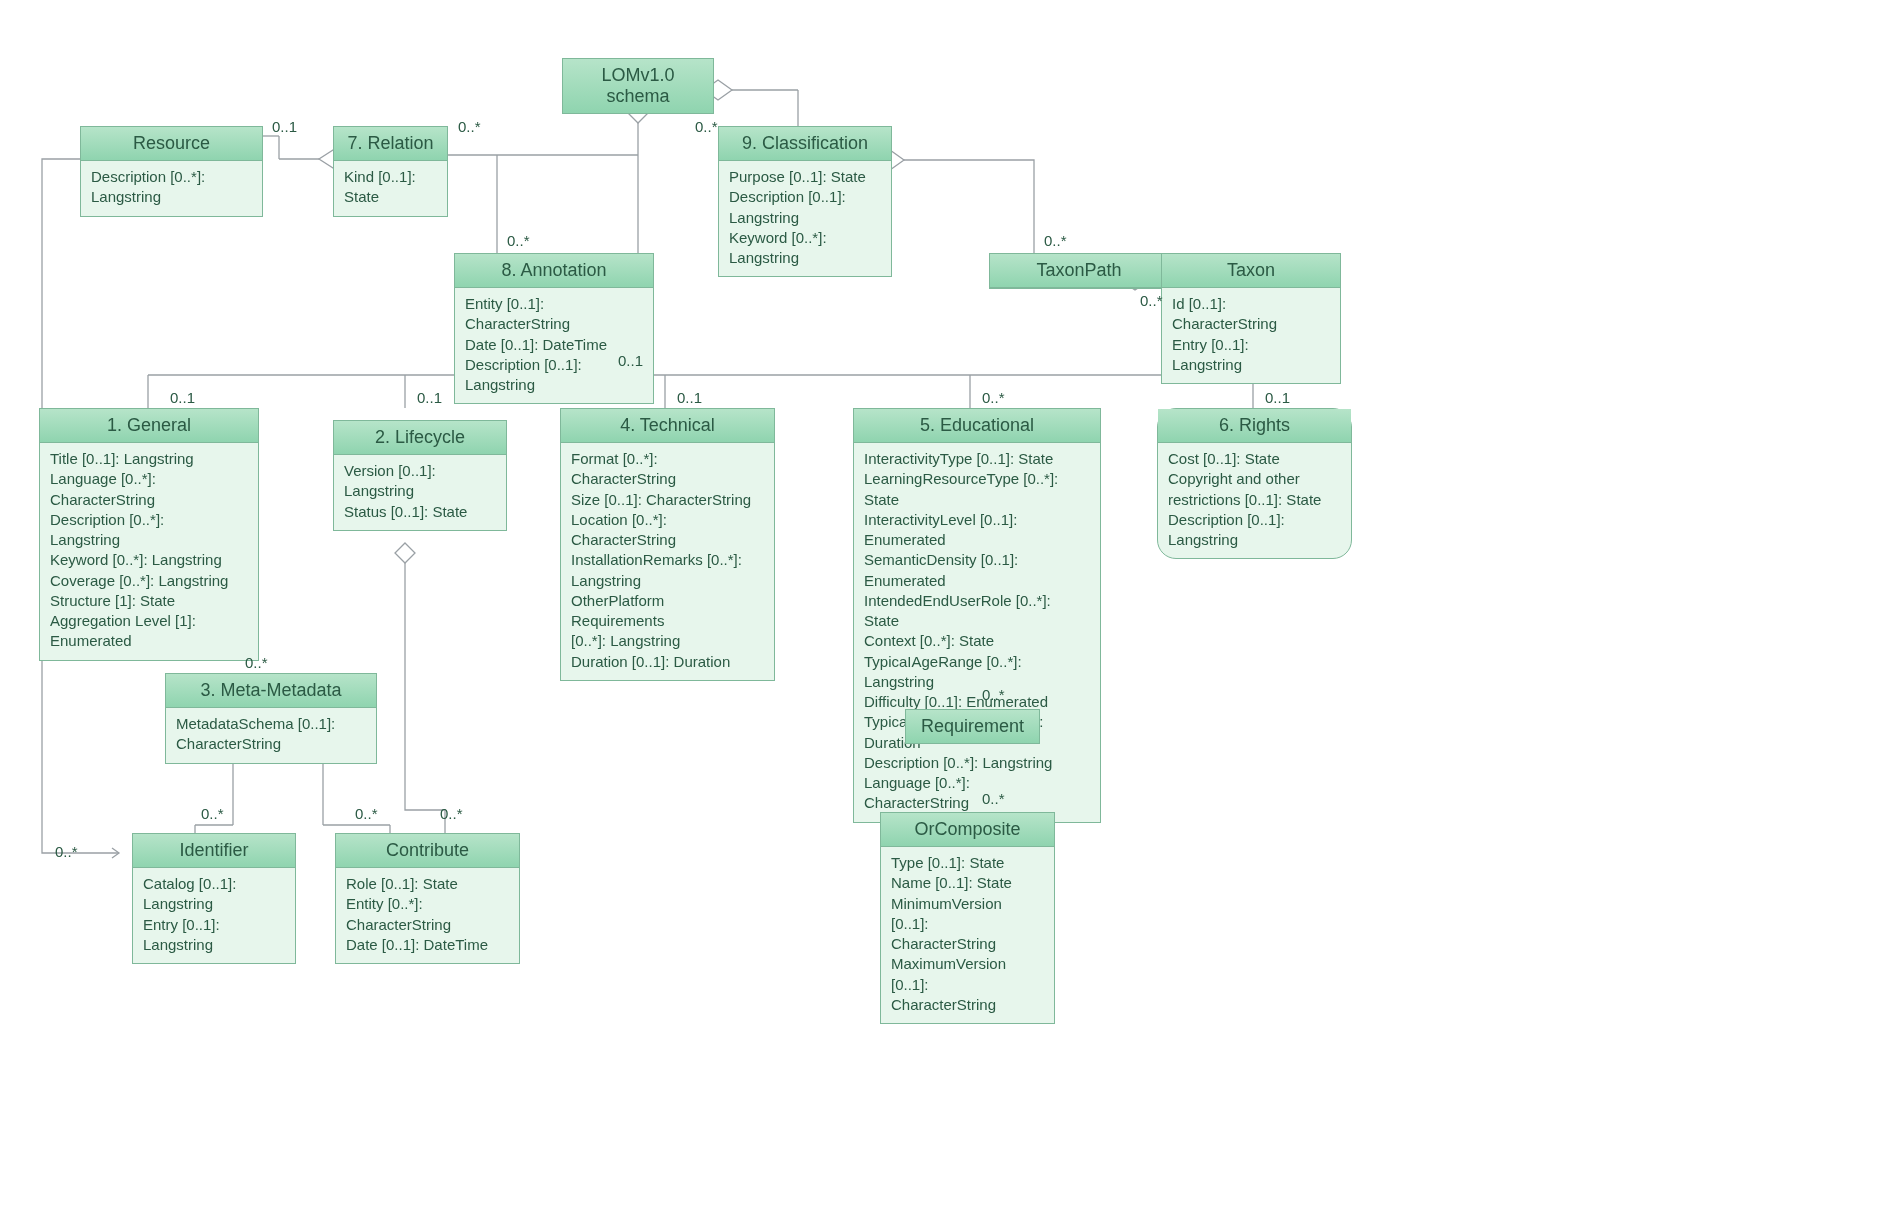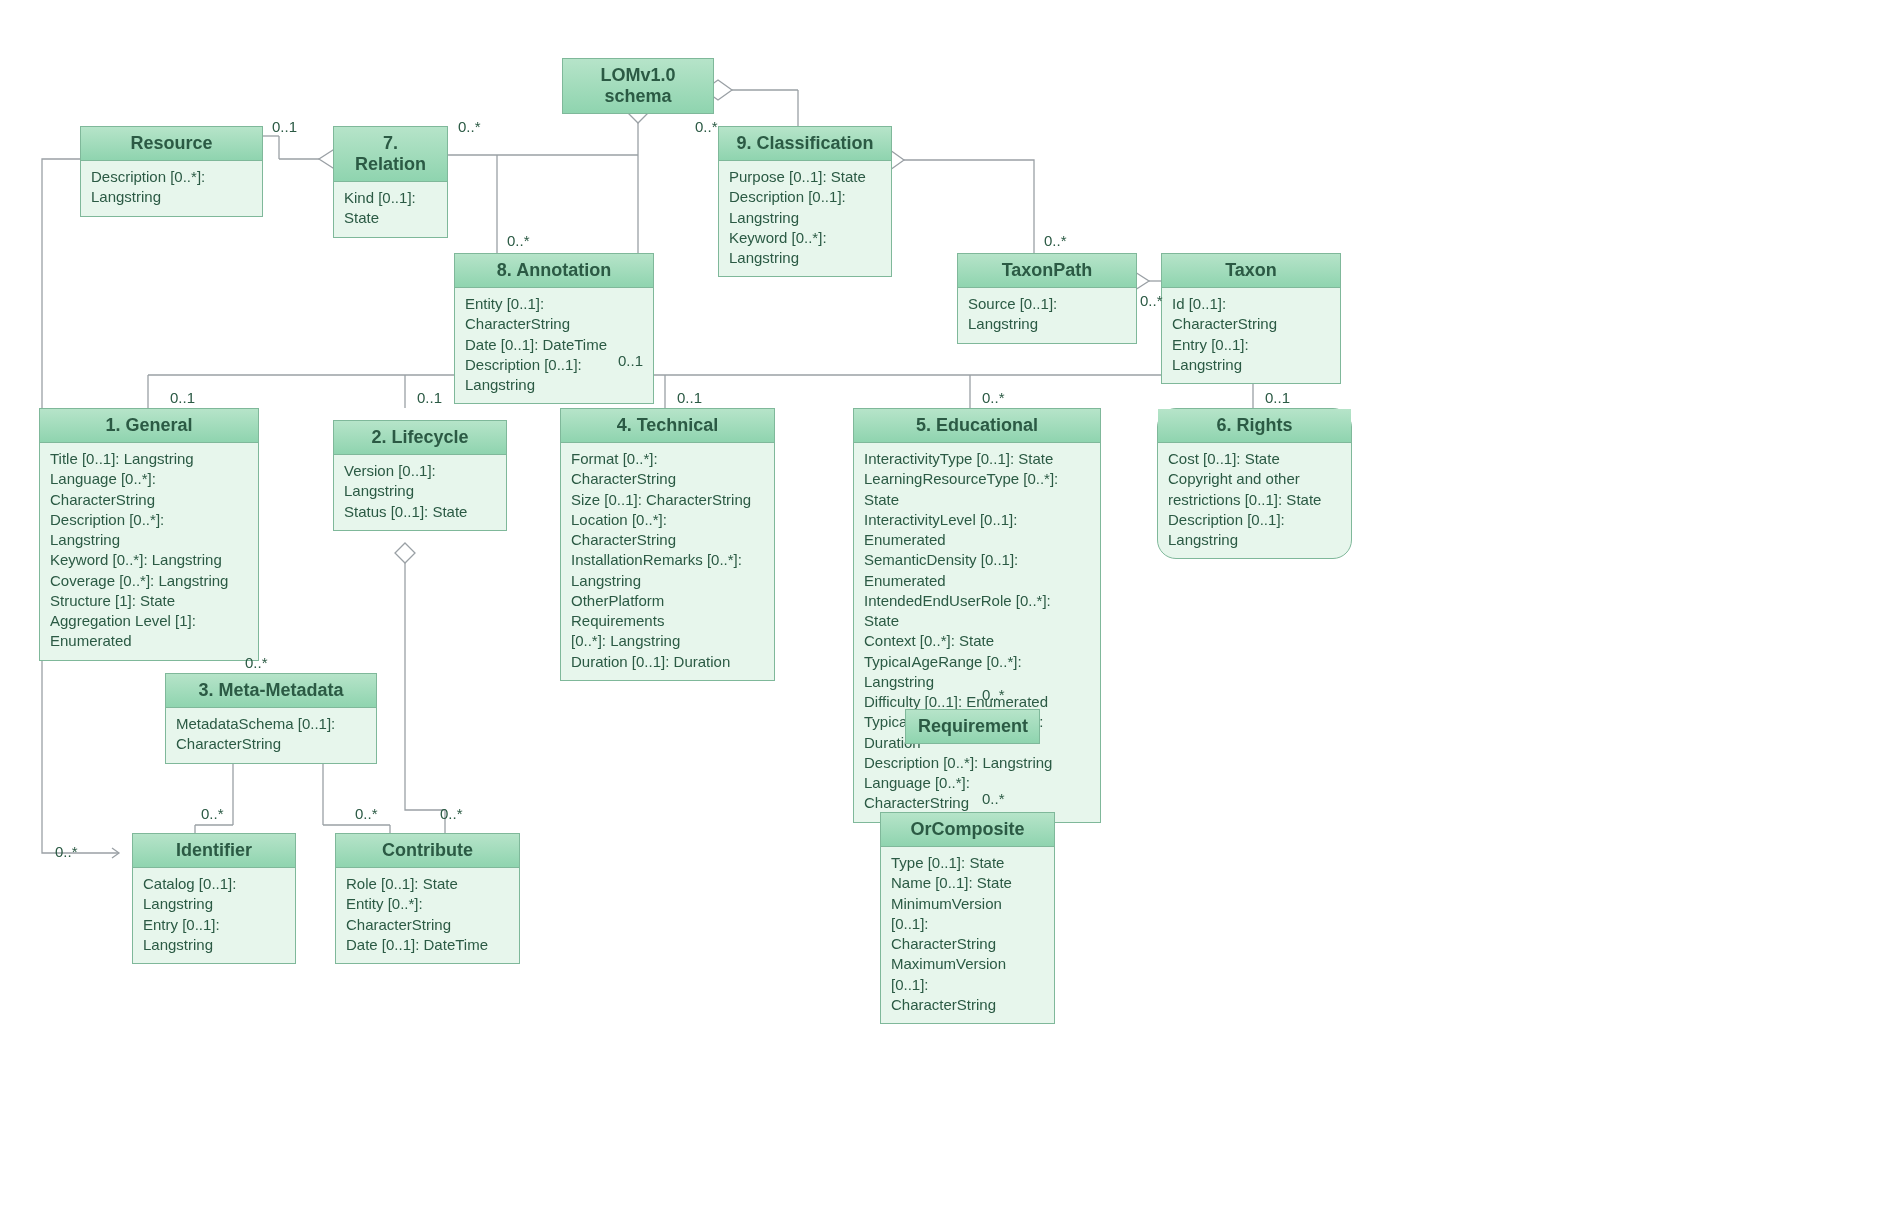--- a/index.html
+++ b/index.html
@@ -12,21 +12,21 @@
   }
   .box {
     position: absolute;
     border: 1px solid #7fb89a;
     background: #e7f6ec;
     box-sizing: border-box;
   }
   .box .title {
     background: linear-gradient(#b6e4c9, #8fd4af);
     color: #2b5a44;
-    font-weight: bold;
+    font-weight: normal;
     font-size: 18px;
     text-align: center;
     padding: 6px 12px;
     border-bottom: 1px solid #7fb89a;
   }
   .box.noattrs .title {
     border-bottom: none;
   }
   .box .attrs {
     color: #2b5a44;
@@ -142,23 +142,22 @@
 <div class="box" style="left:718px; top:126px; width:174px;">
   <div class="title">9. Classification</div>
   <div class="attrs">Purpose [0..1]: State<br>Description [0..1]: Langstring<br>Keyword [0..*]: Langstring</div>
 </div>
 
 <div class="box" style="left:414px; top:253px; width:200px;margin-left:40px;">
   <div class="title">8. Annotation</div>
   <div class="attrs">Entity [0..1]: CharacterString<br>Date [0..1]: DateTime<br>Description [0..1]: Langstring</div>
 </div>
 
-<div class="box" style="left:957px; top:253px; width:180px;">
+<div class="box" style="left:989px; top:253px; width:180px;">
   <div class="title">TaxonPath</div>
-  <div class="attrs">Source [0..1]: Langstring</div>
 </div>
 
 <div class="box" style="left:1161px; top:253px; width:180px;">
   <div class="title">Taxon</div>
   <div class="attrs">Id [0..1]: CharacterString<br>Entry [0..1]: Langstring</div>
 </div>
 
 <div class="box" style="left:39px; top:408px; width:220px;">
   <div class="title">1. General</div>
   <div class="attrs">Title [0..1]: Langstring<br>Language [0..*]: CharacterString<br>Description [0..*]: Langstring<br>Keyword [0..*]: Langstring<br>Coverage [0..*]: Langstring<br>Structure [1]: State<br>Aggregation Level [1]: Enumerated</div>

